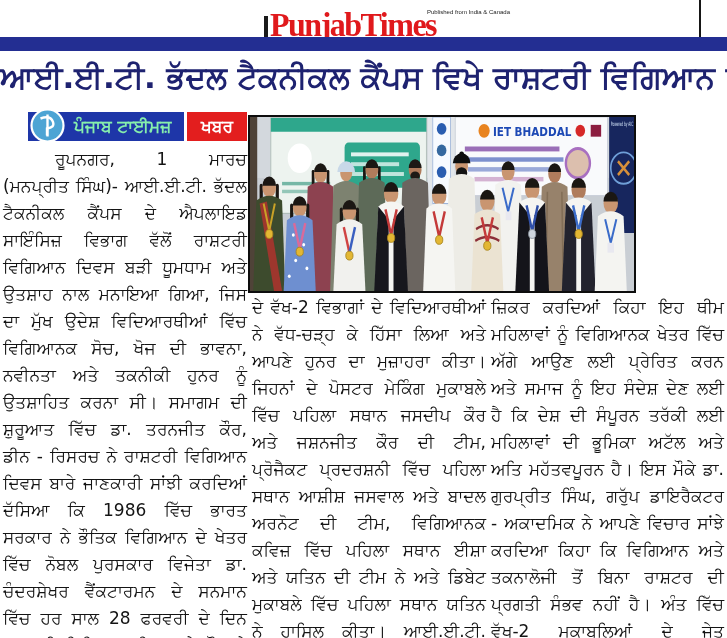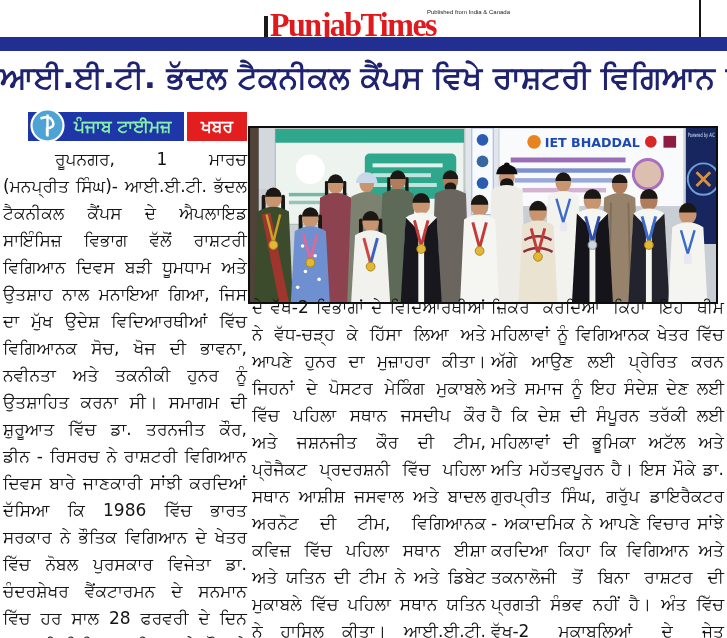--- a/index.html
+++ b/index.html
@@ -42,21 +42,21 @@
     color:#86efac; font-weight:700; font-size:17px; line-height:29px;
     padding-left:46px; white-space:nowrap;
   }
   .logo-circle { position:absolute; left:30px; top:0px; width:35px; height:35px; }
   .section-box {
     position:absolute; left:187px; top:4px; width:60px; height:29px; background:#e31e1e;
     color:#fff; font-weight:700; font-size:17px; line-height:29px; text-align:center;
   }
   
   .photo-frame {
-    position:absolute; left:248px; top:126px; width:470px; height:178px;
+    position:absolute; left:248px; top:115px; width:388px; height:178px;
     border:2px solid #0d0d0d; background:#c9ced4;
   }
   .photo-frame svg { display:block; width:100%; height:100%; }
   
   .col {
     position:absolute; font-size:17px; line-height:27px; color:#141414;
     text-align:justify; letter-spacing:0px; word-spacing:1px;
   }
   .col-1 { left:3px;   top:146px; width:244px; height:492px; text-indent:52px; }
   .col-2 { left:252px; top:294px; width:234px; height:344px; }

